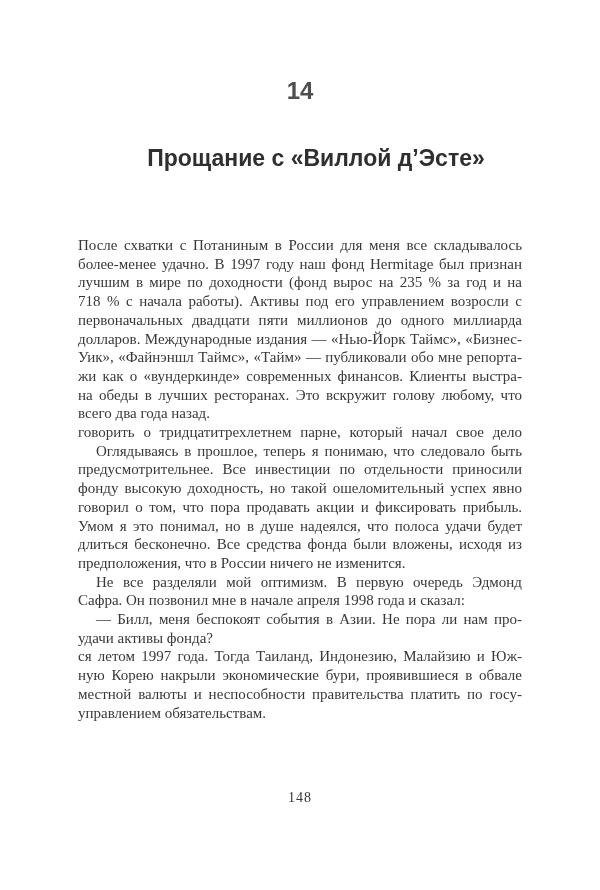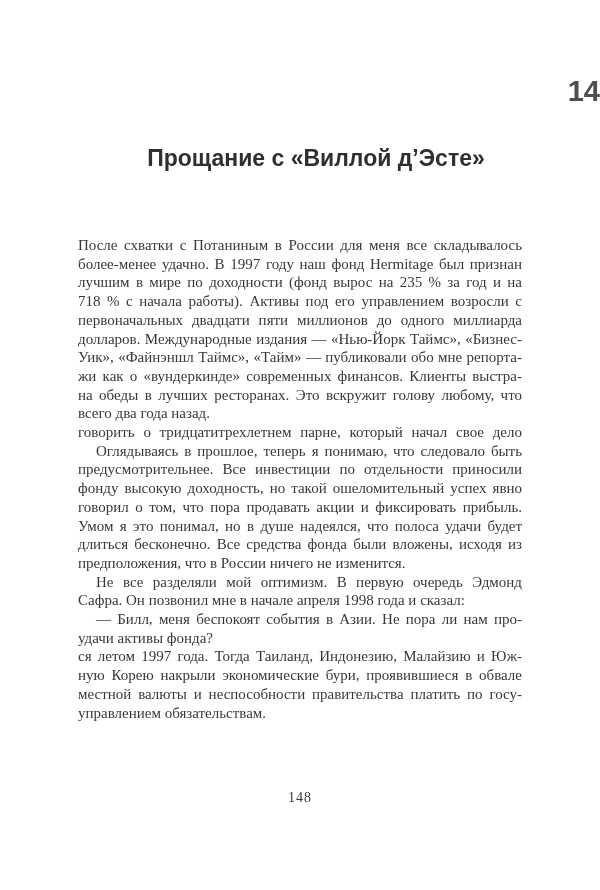--- a/index.html
+++ b/index.html
@@ -9,24 +9,24 @@
     height: 890px;
     background: var(--page-bg, #ffffff);
     font-family: "Liberation Serif", serif;
     overflow: hidden;
   }
   .chapter-number {
     position: absolute;
     top: 76px;
     left: 0;
     width: 100%;
-    text-align: right;
+    text-align: center;
     font-family: "Liberation Sans", sans-serif;
     font-weight: bold;
-    font-size: 29px;
+    font-size: 24px;
     line-height: 30px;
     color: var(--chapter-number-color, #4f4f4f);
   }
   .chapter-title {
     position: absolute;
     top: 127px;
     left: 0;
     width: 100%;
     margin: 16px;
     text-align: center;

